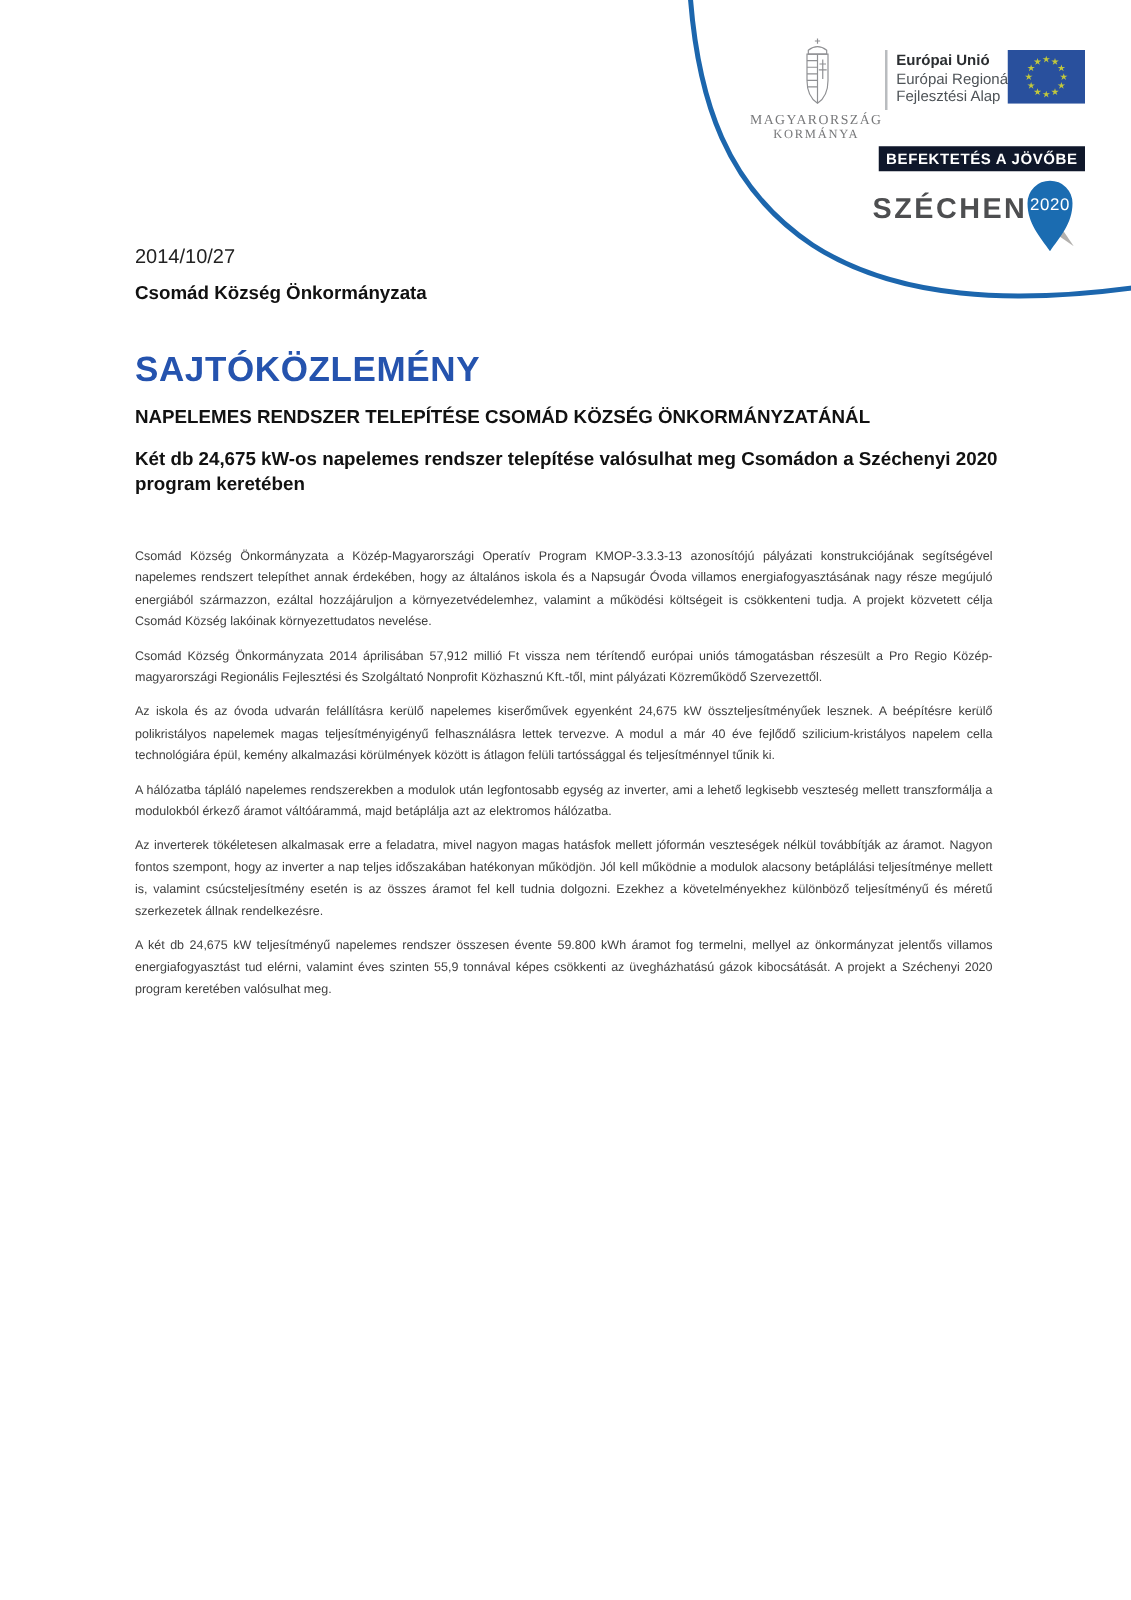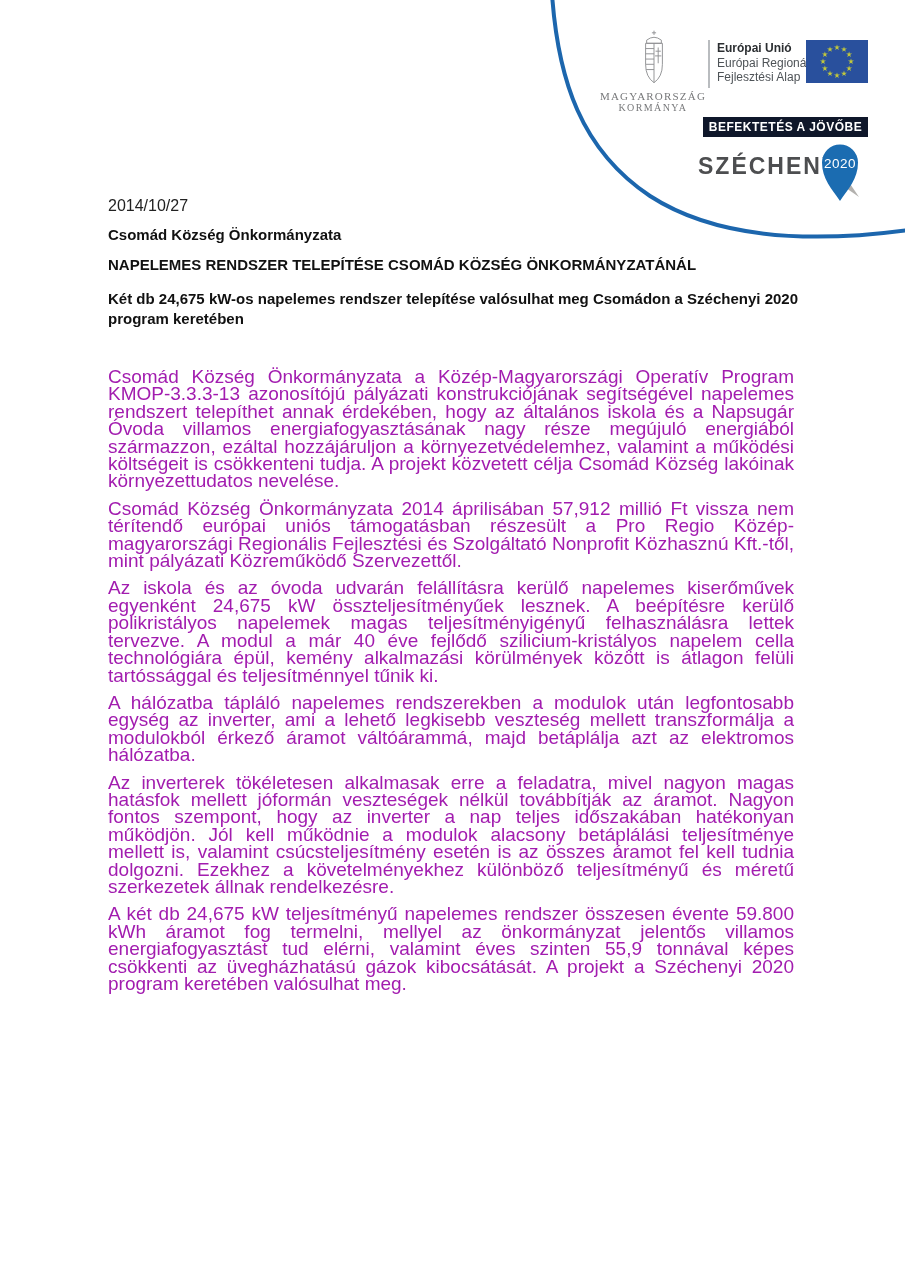--- a/index.html
+++ b/index.html
@@ -45,21 +45,21 @@
   .date{margin:197px 0 0 0;font-size:16px;color:#222;}
   .org{margin:11px 0 0 0;font-size:15px;font-weight:bold;color:#111;}
   .title{
     margin:37px 0 0 0;
     font-size:28px;font-weight:bold;color:#2553ae;letter-spacing:.5px;
   }
   .subtitle{margin:13px 0 16px 0;font-size:15px;font-weight:bold;color:#111;}
   .lead{margin:12px 0 0 0;font-size:15px;font-weight:bold;line-height:19.5px;text-align:justify;color:#111;}
   .bodytext p{
     margin:10px 4px 0 0;
-    font-size:19px;line-height:17.4px;text-align:justify;color:#a21caf;
+    font-size:10px;line-height:17.4px;text-align:justify;color:#404040;
   }
   .bodytext p:first-child{margin-top:40px;}
 </style>
 </head>
 <body>
 
 <div class="page">
 
   <svg class="arc" width="905" height="260" viewBox="0 0 905 260" aria-hidden="true">
     <path d="M 552 -6 C 558 80 581 150 650 196 C 718 240 812 243 908 230" fill="none" stroke="#1c66ad" stroke-width="4" stroke-linecap="round"></path>
@@ -112,20 +112,21 @@
   <div class="szechenyi-text">SZÉCHENYI</div>
   <svg class="szechenyi-pin" width="42" height="60" viewBox="0 0 42 60" aria-hidden="true">
     <path d="M27 46 L40 55 L30.5 41 Z" fill="#b3b1ae"></path>
     <path d="M21 59 C13 47 3 37 3 20.5 A18 18 0 1 1 39 20.5 C39 37 29 47 21 59 Z" fill="#1b6cb1"></path>
     <text x="21" y="26" text-anchor="middle" font-size="13.5" letter-spacing="0.5" fill="#ffffff" font-family="Liberation Sans, sans-serif">2020</text>
   </svg>
 
   <div class="content">
     <div class="date">2014/10/27</div>
     <div class="org">Csomád Község Önkormányzata</div>
+    <h1 class="title">SAJTÓKÖZLEMÉNY</h1>
     <div class="subtitle">NAPELEMES RENDSZER TELEPÍTÉSE CSOMÁD KÖZSÉG ÖNKORMÁNYZATÁNÁL</div>
     <div class="lead">Két db 24,675 kW-os napelemes rendszer telepítése valósulhat meg Csomádon a Széchenyi 2020 program keretében</div>
     <div class="bodytext">
       <p>Csomád Község Önkormányzata a Közép-Magyarországi Operatív Program KMOP-3.3.3-13 azonosítójú pályázati konstrukciójának segítségével napelemes rendszert telepíthet annak érdekében, hogy az általános iskola és a Napsugár Óvoda villamos energiafogyasztásának nagy része megújuló energiából származzon, ezáltal hozzájáruljon a környezetvédelemhez, valamint a működési költségeit is csökkenteni tudja. A projekt közvetett célja Csomád Község lakóinak környezettudatos nevelése.</p>
       <p>Csomád Község Önkormányzata 2014 áprilisában 57,912 millió Ft vissza nem térítendő európai uniós támogatásban részesült a Pro Regio Közép-magyarországi Regionális Fejlesztési és Szolgáltató Nonprofit Közhasznú Kft.-től, mint pályázati Közreműködő Szervezettől.</p>
       <p>Az iskola és az óvoda udvarán felállításra kerülő napelemes kiserőművek egyenként 24,675 kW összteljesítményűek lesznek. A beépítésre kerülő polikristályos napelemek magas teljesítményigényű felhasználásra lettek tervezve. A modul a már 40 éve fejlődő szilicium-kristályos napelem cella technológiára épül, kemény alkalmazási körülmények között is átlagon felüli tartóssággal és teljesítménnyel tűnik ki.</p>
       <p>A hálózatba tápláló napelemes rendszerekben a modulok után legfontosabb egység az inverter, ami a lehető legkisebb veszteség mellett transzformálja a modulokból érkező áramot váltóárammá, majd betáplálja azt az elektromos hálózatba.</p>
       <p>Az inverterek tökéletesen alkalmasak erre a feladatra, mivel nagyon magas hatásfok mellett jóformán veszteségek nélkül továbbítják az áramot. Nagyon fontos szempont, hogy az inverter a nap teljes időszakában hatékonyan működjön. Jól kell működnie a modulok alacsony betáplálási teljesítménye mellett is, valamint csúcsteljesítmény esetén is az összes áramot fel kell tudnia dolgozni. Ezekhez a követelményekhez különböző teljesítményű és méretű szerkezetek állnak rendelkezésre.</p>
       <p>A két db 24,675 kW teljesítményű napelemes rendszer összesen évente 59.800 kWh áramot fog termelni, mellyel az önkormányzat jelentős villamos energiafogyasztást tud elérni, valamint éves szinten 55,9 tonnával képes csökkenti az üvegházhatású gázok kibocsátását. A projekt a Széchenyi 2020 program keretében valósulhat meg.</p>
     </div>

